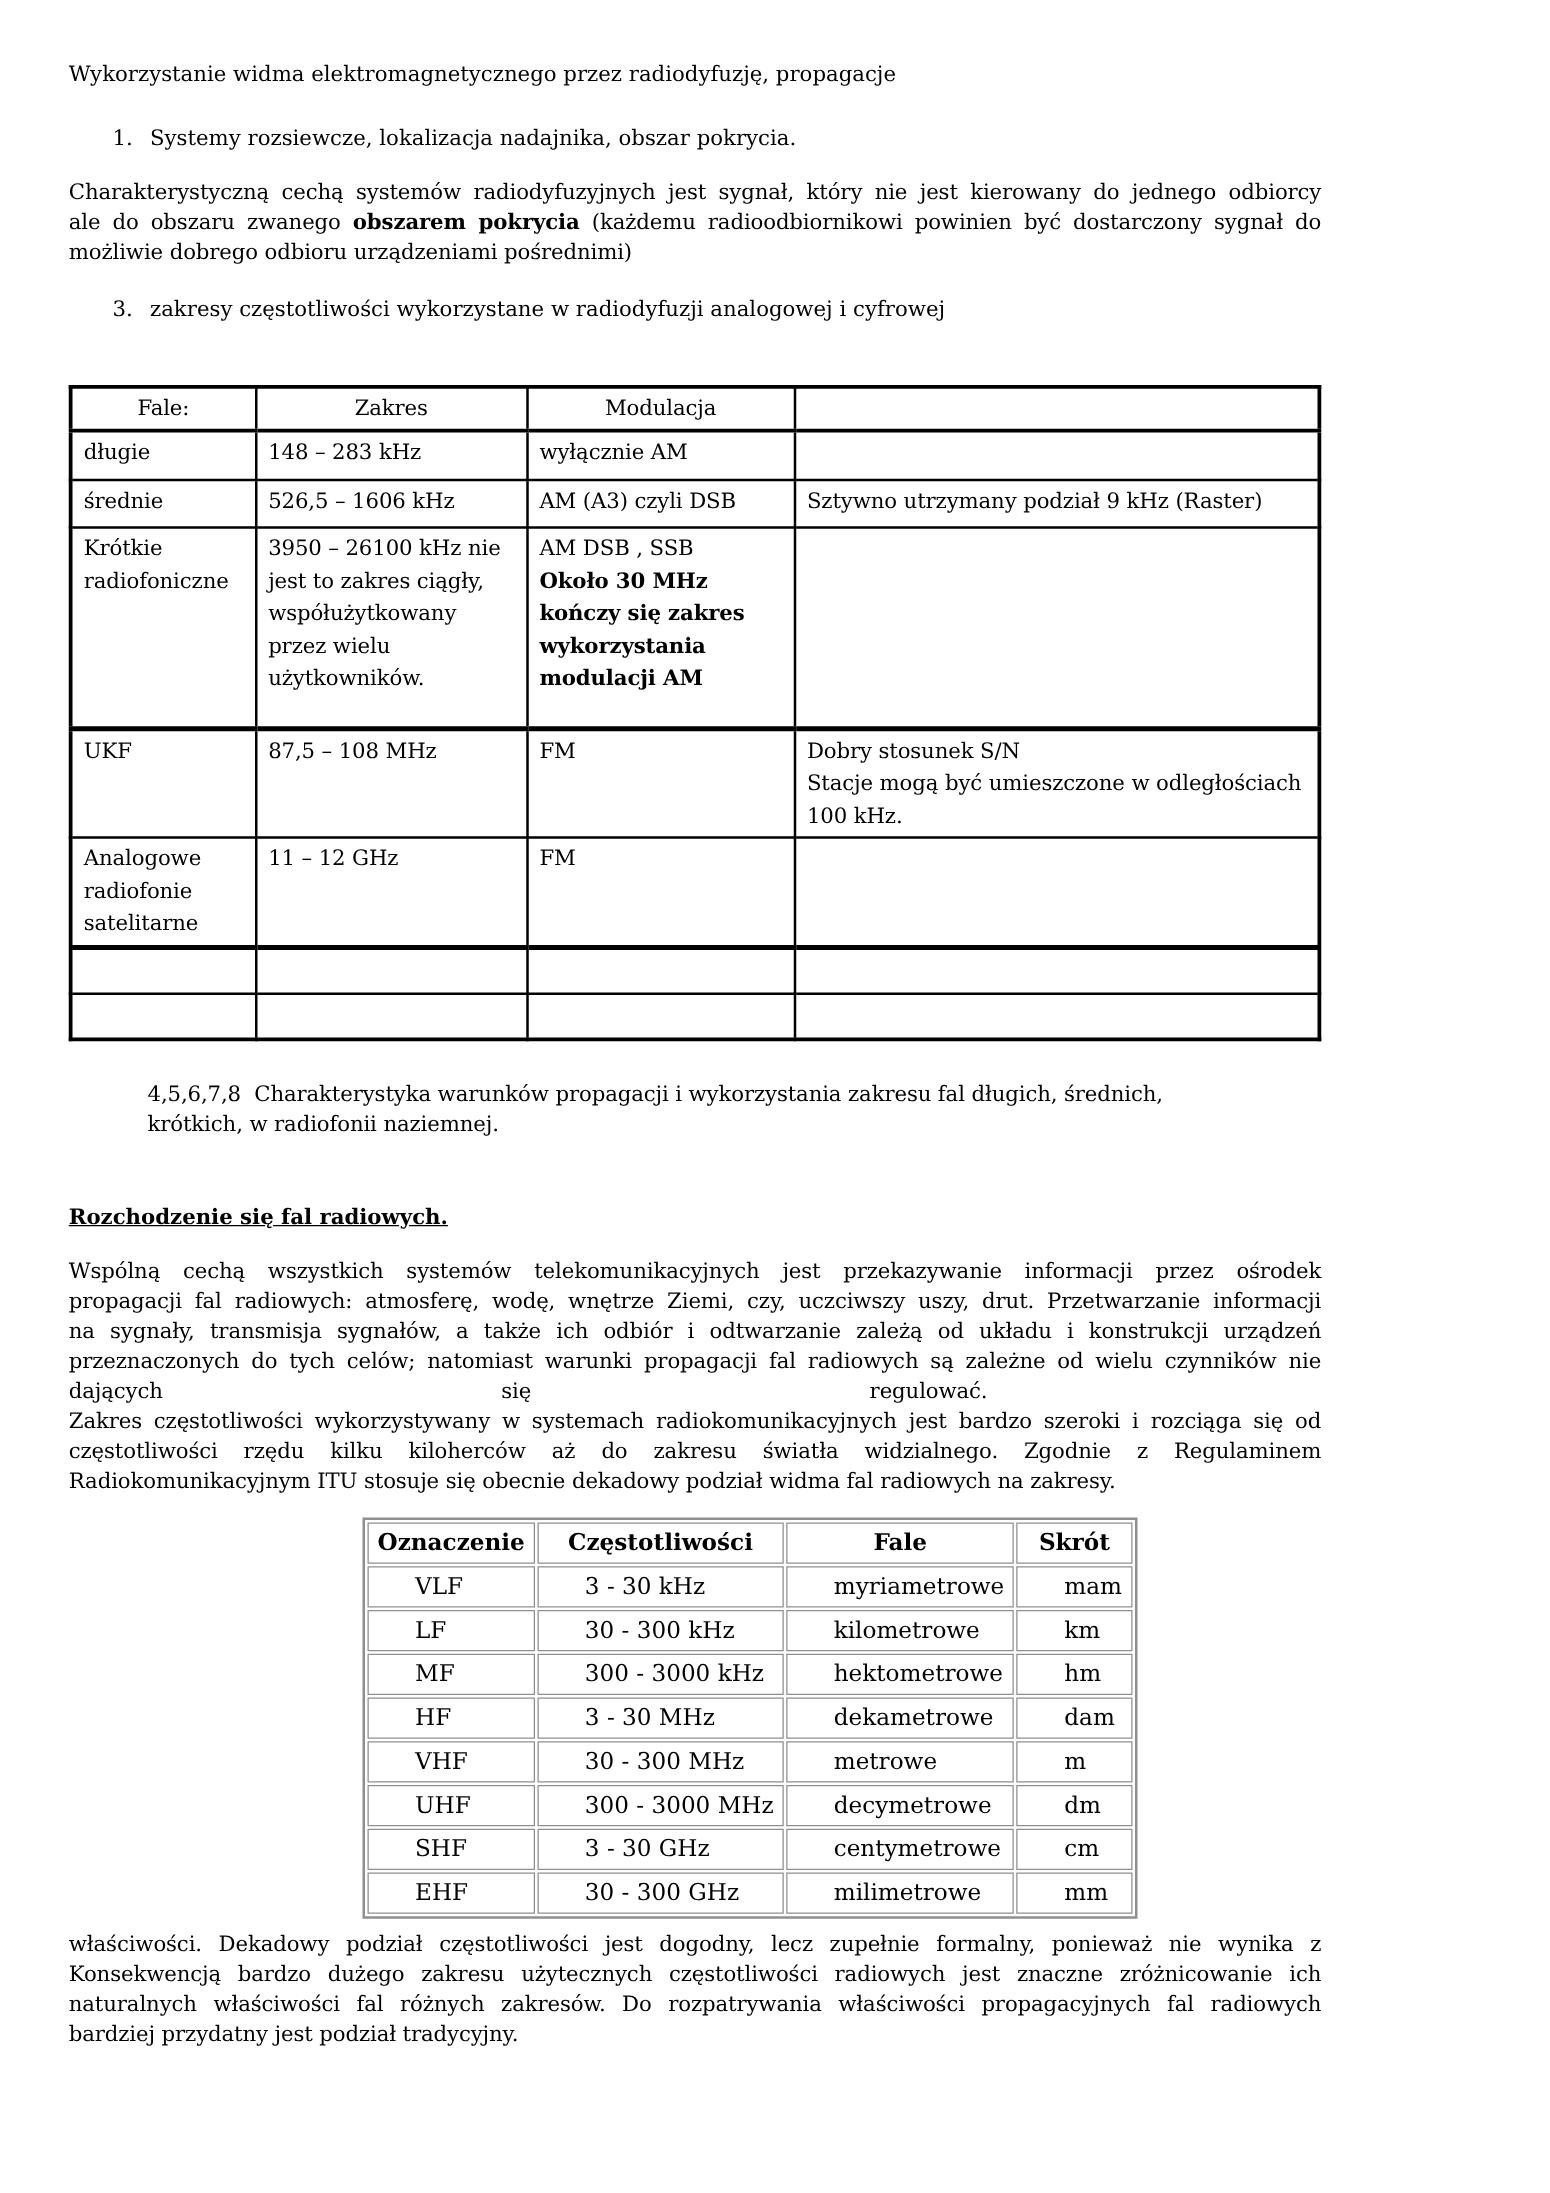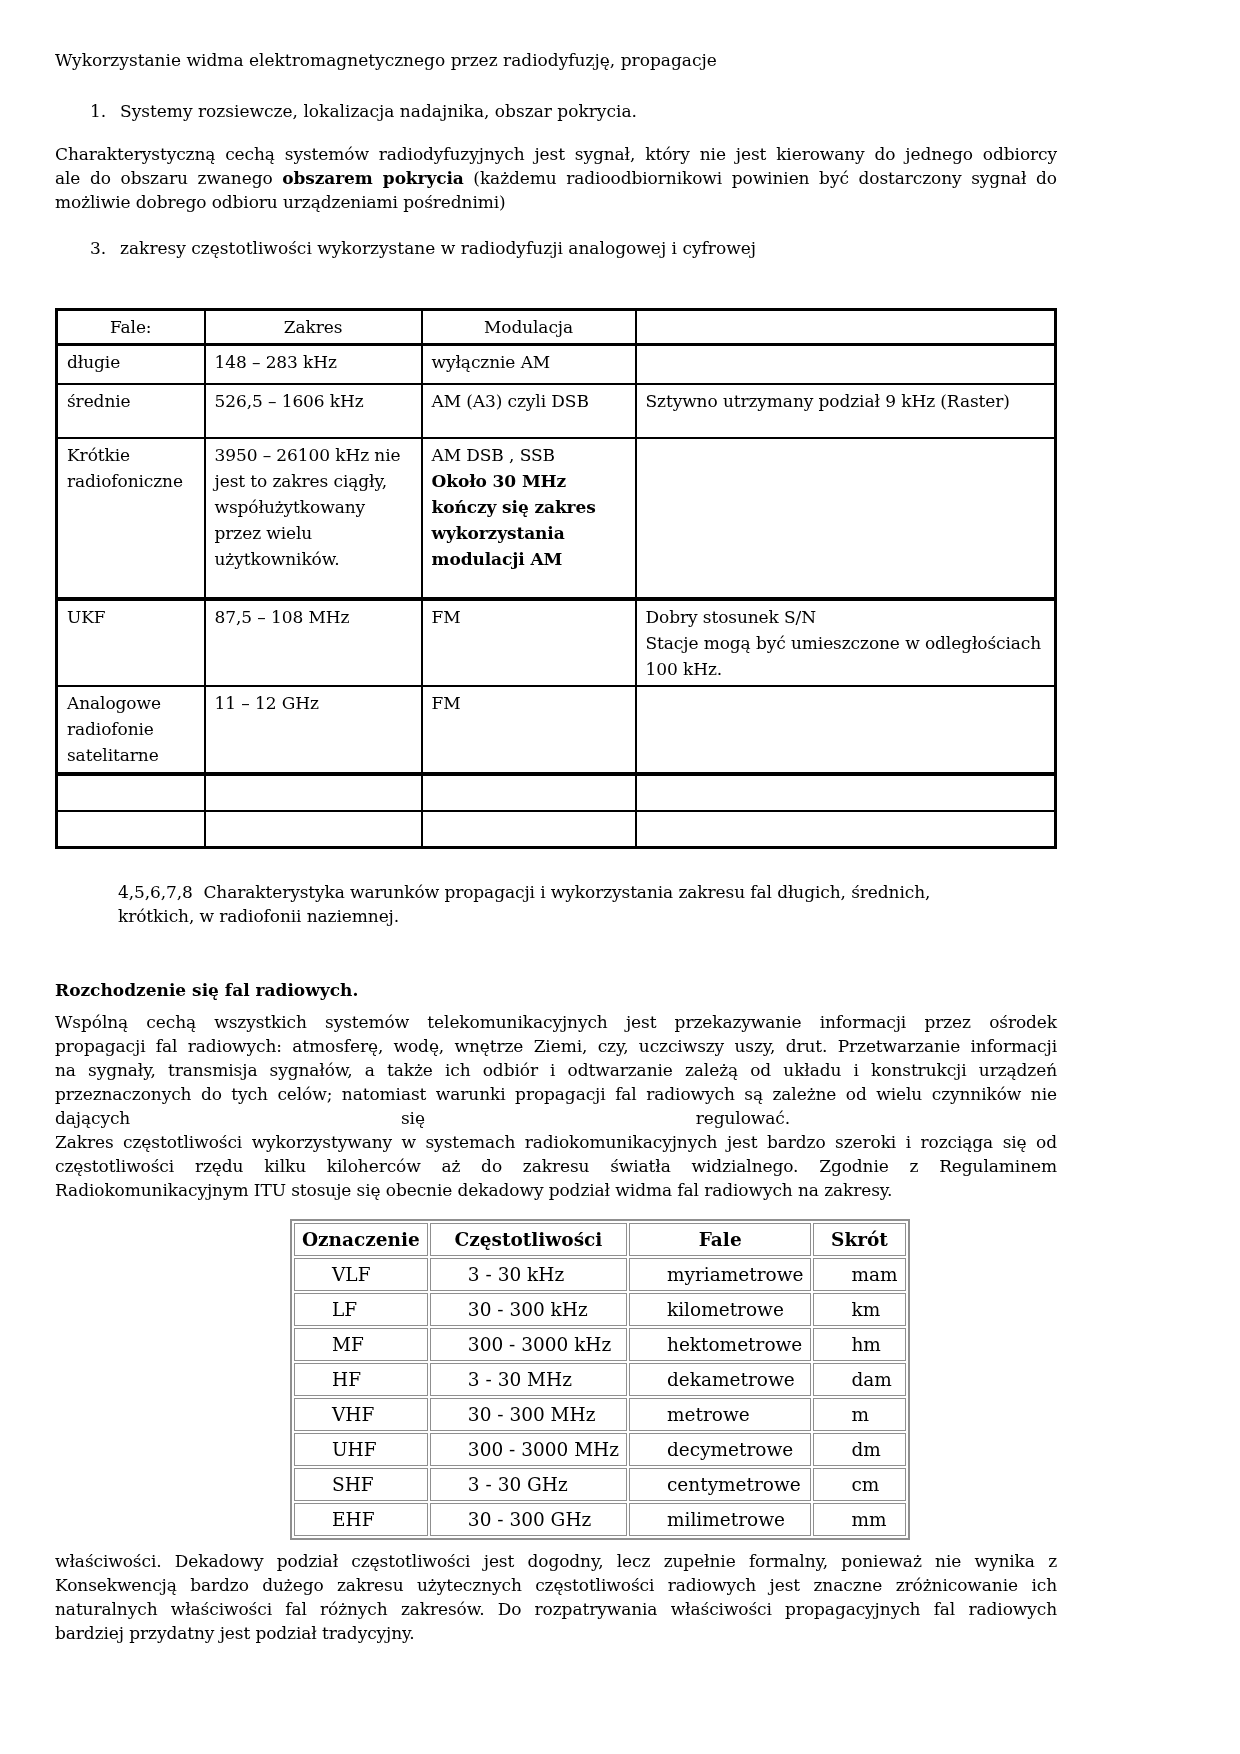--- a/index.html
+++ b/index.html
@@ -37,21 +37,21 @@
   .freq-table thead th {
     font-weight: normal; text-align: center;
     height: 35px; padding: 2px 6px;
     border-bottom-width: 3px;
   }
   .freq-table td { vertical-align: top; text-align: left; padding: 3px 9px; }
   .freq-table tbody tr:nth-child(3) td { border-bottom-width: 4px; }
   .freq-table tbody tr:nth-child(5) td { border-bottom-width: 4px; }
 
   .indent-block { margin-left: 63px; margin-bottom: 50px; }
-  .heading { font-weight: bold; line-height: 24px; margin-bottom: 8px; }
+  .heading { font-weight: bold; line-height: 24px; margin-bottom: 19px; text-decoration: underline; }
   .p-propagation { margin-bottom: 17px; }
 
   table.itu-table {
     margin-left: 235px;
     border-collapse: separate; border-spacing: 2px;
     border: 2px solid #8f8f8f;
     background: #fff;
     margin-bottom: 9px;
   }
   .itu-table th, .itu-table td {
@@ -93,21 +93,21 @@
           <th style="width: 420px;"></th>
         </tr>
       </thead>
       <tbody>
         <tr style="height: 39px;">
           <td>długie</td>
           <td>148 – 283 kHz</td>
           <td>wyłącznie AM</td>
           <td></td>
         </tr>
-        <tr style="height: 54px; margin-top: 20px;">
+        <tr style="height: 38px; margin-top: 20px;">
           <td>średnie</td>
           <td>526,5 – 1606 kHz</td>
           <td>AM (A3) czyli DSB</td>
           <td>Sztywno utrzymany podział 9 kHz (Raster)</td>
         </tr>
         <tr style="height: 161px;">
           <td>Krótkie radiofoniczne</td>
           <td>3950 – 26100 kHz nie jest to zakres ciągły, współużytkowany przez wielu użytkowników.</td>
           <td>
             <div>AM DSB , SSB</div>

